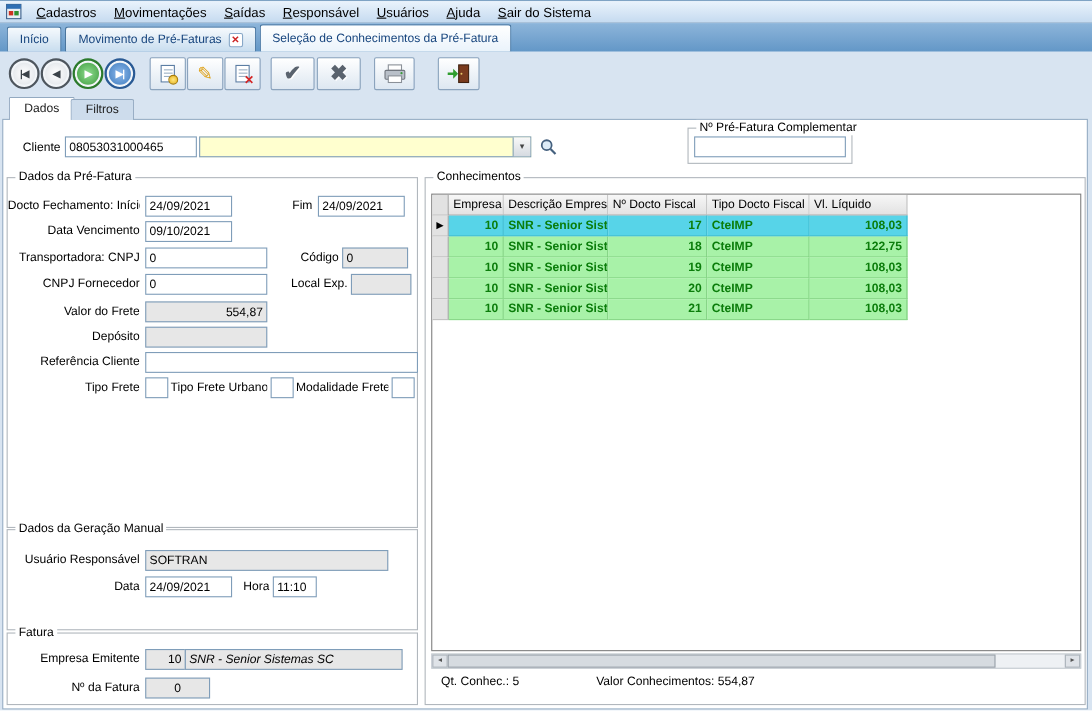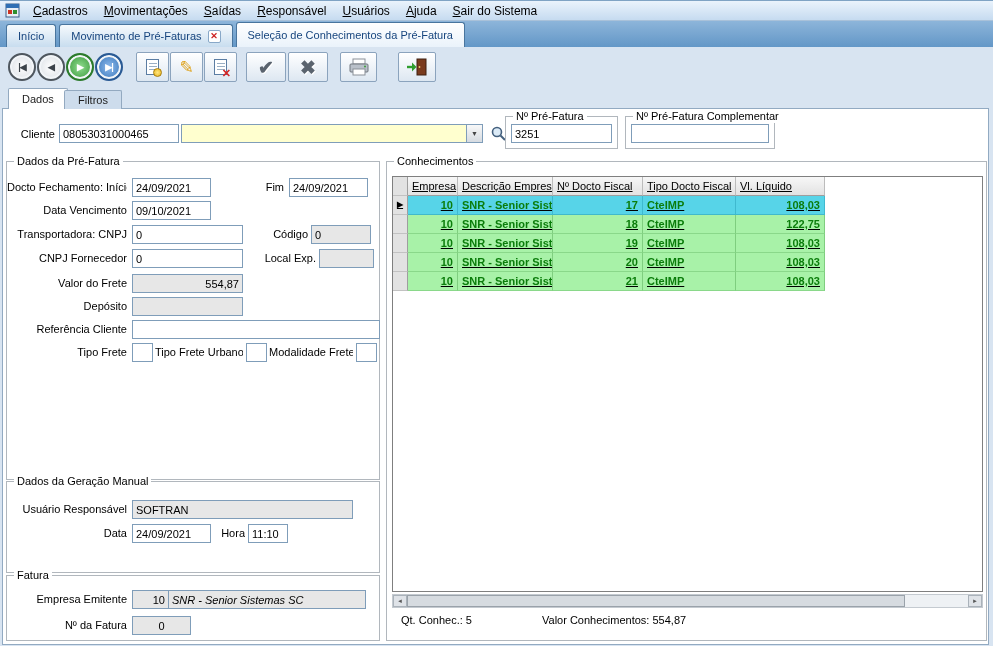--- a/index.html
+++ b/index.html
@@ -84,21 +84,21 @@
   .grp { position:absolute; border:1px solid #b1b7bd; }
   .grp-title { position:absolute; top:-8px; left:7px; background:#fff; padding:0 3px; line-height:14px; white-space:nowrap; }
   .combo { position:absolute; border:1px solid #7f9db9; background:#ffffcf; display:flex; height:19px; }
   .combo-val { flex:1; padding:1px 3px; overflow:hidden; }
   .combo-btn {
     width:16px; border-left:1px solid #7f9db9; background:linear-gradient(#f8f8f8,#d6dbe1);
     display:flex; align-items:center; justify-content:center; font-size:7px; color:#444; cursor:default;
   }
   
   .grid { position:absolute; left:5px; top:14px; width:591px; height:416px; border:1px solid #7f7f7f; background:#fff; overflow:hidden; }
-  .g-row { display:flex; height:19px;text-decoration:underline; }
+  .g-row { display:flex; height:19px; }
   .cell { height:19px; line-height:18px; padding:0 4px; white-space:nowrap; overflow:hidden; }
   .g-head .cell {
     background:linear-gradient(#f7f7f7,#e2e2e2); border-right:1px solid #bcbcbc; border-bottom:1px solid #9e9e9e;
   }
   .g-data .cell { background:#a8f2a8; color:#0b7d0b; font-weight:bold; border-right:1px solid #7fce7f; border-bottom:1px solid #8ad88a; }
   .g-data.sel .cell { background:#57d4e8; border-right-color:#3fb9cf; border-bottom-color:#40b9cc; }
   .ind { width:15px; padding:0; background:#e2e2e2 !important; color:#000 !important;
          border-right:1px solid #9e9e9e !important; border-bottom:1px solid #c2c2c2 !important;
          text-align:center; font-size:8px; }
   .w-emp{width:50px} .w-desc{width:95px} .w-doc{width:90px} .w-tipo{width:93px} .w-vl{width:89px}
@@ -211,24 +211,20 @@
     <input class="tb" style="left: 56px; top: 15px; width: 120px;" readonly="" value="08053031000465">
     <div class="combo" style="left:178px;top:15px;width:302px">
       <span class="combo-val"></span>
       <span class="combo-btn">▼</span>
     </div>
     <svg style="position:absolute;left:487px;top:16px" width="17" height="17" viewBox="0 0 17 17">
       <circle cx="7" cy="7" r="4.5" fill="#dcebf7" stroke="#44607e" stroke-width="1.6"></circle>
       <line x1="10.5" y1="10.5" x2="15" y2="15" stroke="#44607e" stroke-width="2"></line>
     </svg>
 
-    <div class="grp" style="left:502px;top:7px;width:113px;height:33px">
-      <span class="grp-title">Nº Pré-Fatura</span>
-      <input class="tb" style="left: 5px; top: 7px; width: 101px;" readonly="" value="3251">
-    </div>
     <div class="grp" style="left:622px;top:7px;width:150px;height:33px">
       <span class="grp-title">Nº Pré-Fatura Complementar</span>
       <input class="tb" style="left: 5px; top: 7px; width: 138px;" readonly="" value="">
     </div>
 
     <div class="grp" style="left:3px;top:52px;width:374px;height:319px">
       <span class="grp-title">Dados da Pré-Fatura</span>
 
       <span class="lbl" style="left:0;top:16px;width:120px">Docto Fechamento: Início</span>
       <input class="tb" style="left: 125px; top: 16px; width: 79px;" readonly="" value="24/09/2021">

